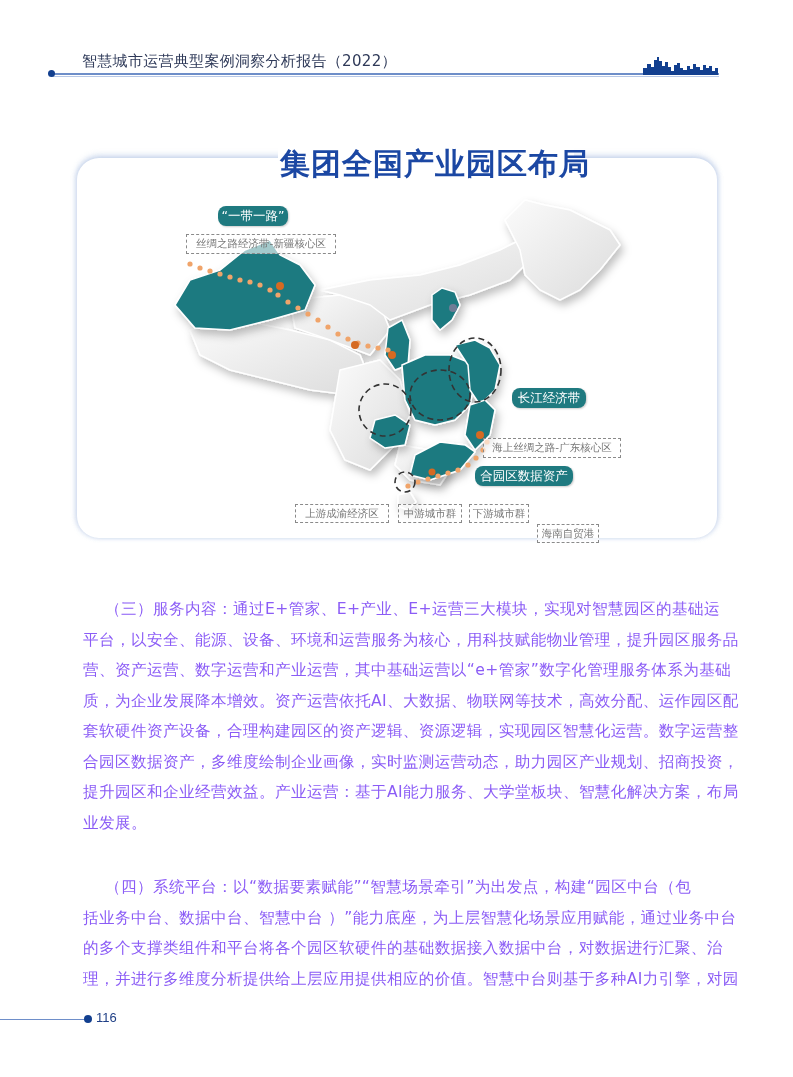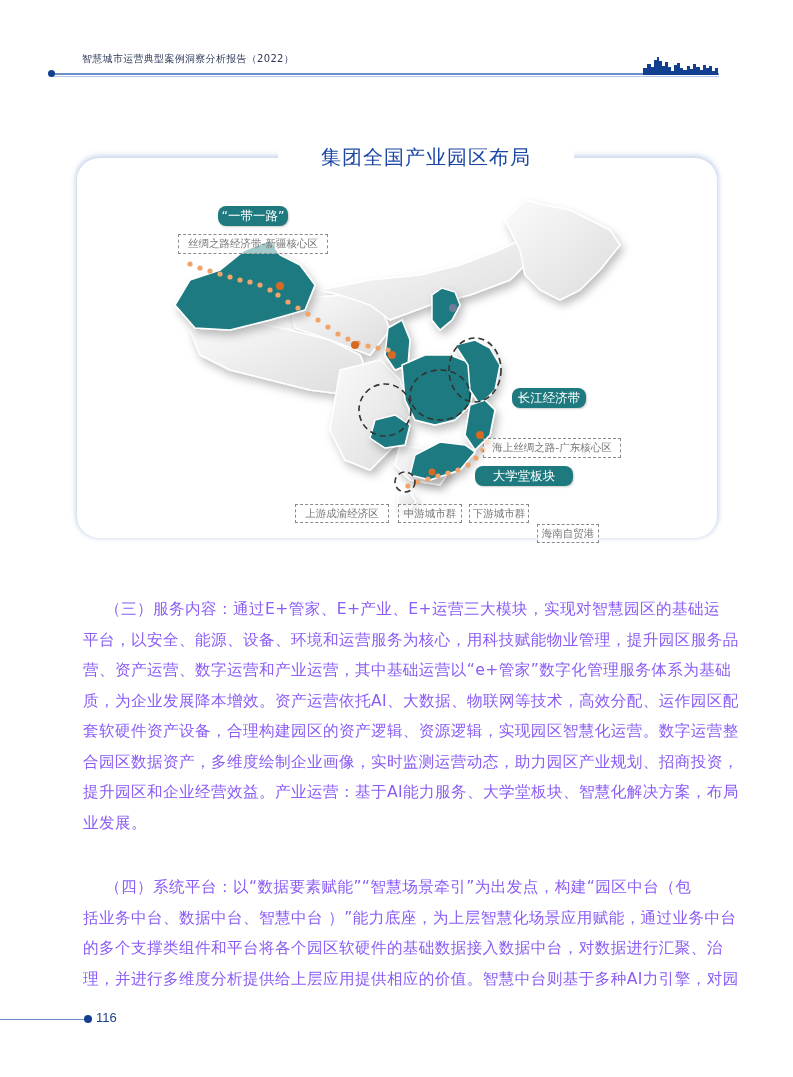--- a/index.html
+++ b/index.html
@@ -4,21 +4,21 @@
 <style>
   html, body { margin: 0; padding: 0; }
   body {
     width: 793px; height: 1077px; background: #ffffff; position: relative;
     font-family: "DejaVu Sans", "Liberation Sans", sans-serif; color: #333;
     overflow: hidden;
   }
   
   .header { position: absolute; left: 0; top: 0; width: 793px; height: 80px; }
   .header-title {
-    position: absolute; left: 82px; top: 52px; font-size: 10px; color: #2f3a59;
+    position: absolute; left: 82px; top: 52px; font-size: 15px; color: #2f3a59;
     letter-spacing: 0.3px; white-space: nowrap;
   }
   .header-line {
     position: absolute; left: 51px; top: 73px; width: 668px; height: 2px; background: #6e8ec9;
   }
   .header-line-thin {
     position: absolute; left: 51px; top: 76px; width: 668px; height: 1px; background: #b8c8e6;
   }
   .header-dot {
     position: absolute; left: 48px; top: 70px; width: 7px; height: 7px; border-radius: 50%; background: #123f8f;
@@ -29,21 +29,21 @@
   .figure-card {
     position: absolute; left: 77px; top: 158px; width: 640px; height: 380px;
     border-radius: 22px; background: #ffffff;
     box-shadow: 0 -3px 6px rgba(170,190,225,0.45), -2px 0 4px rgba(170,190,225,0.35), 2px 0 4px rgba(170,190,225,0.35);
   }
   .figure-title-bg {
     position: absolute; left: 278px; top: 142px; width: 296px; height: 46px; background: #fff;
   }
   .figure-title {
     position: absolute; left: 280px; top: 144px; width: 292px; text-align: center;
-    font-size: 20px; font-weight: normal; color: #1b47a3; letter-spacing: 1px; white-space: nowrap;
+    font-size: 30px; font-weight: bold; color: #1b47a3; letter-spacing: 1px; white-space: nowrap;
   }
   .map-svg { position: absolute; left: 170px; top: 180px; width: 470px; height: 360px; }
 
   .tag-solid {
     position: absolute; background: #1f7a80; color: #fff; font-size: 12.5px;
     text-align: center; box-shadow: 1px 1px 2px rgba(0,0,0,0.2); white-space: nowrap; border-radius: 8px;
   }
   .tag-dashed {
     position: absolute; border: 1.5px dashed #8a8a8a; color: #777; font-size: 10.5px;
     text-align: center; background: rgba(255,255,255,0.6); white-space: nowrap; box-sizing: border-box;
@@ -170,24 +170,24 @@
   <g fill="none" stroke="#333" stroke-width="1.6" stroke-dasharray="6 4">
     <ellipse cx="215" cy="230" rx="26" ry="26"></ellipse>
     <ellipse cx="270" cy="215" rx="30" ry="25"></ellipse>
     <ellipse cx="305" cy="190" rx="26" ry="32"></ellipse>
     <ellipse cx="235" cy="302" rx="10" ry="10"></ellipse>
   </g>
   <circle cx="283" cy="128" r="4" fill="#6f7d96"></circle>
 </svg>
 
 <div class="tag-solid" style="left:218px; top:206px; width:70px; height:20px; line-height:20px;">“一带一路”</div>
-<div class="tag-dashed" style="left:178px; top:234px; width:150px; height:20px; line-height:17px;">丝绸之路经济带-新疆核心区</div>
+<div class="tag-dashed" style="left:186px; top:234px; width:150px; height:20px; line-height:17px;">丝绸之路经济带-新疆核心区</div>
 <div class="tag-solid" style="left:512px; top:388px; width:74px; height:20px; line-height:20px;">长江经济带</div>
 <div class="tag-dashed" style="left:483px; top:438px; width:138px; height:20px; line-height:17px;">海上丝绸之路-广东核心区</div>
-<div class="tag-solid" style="left:475px; top:466px; width:98px; height:20px; line-height:20px;">大学堂板块</div>
+<div class="tag-solid" style="left:475px; top:466px; width:98px; height:20px; line-height:20px;">合园区数据资产</div>
 
 <div class="tag-dashed" style="left:295px; top:504px; width:94px; height:19px; line-height:16px;">上游成渝经济区</div>
 <div class="tag-dashed" style="left:398px; top:504px; width:64px; height:19px; line-height:16px;">中游城市群</div>
 <div class="tag-dashed" style="left:469px; top:504px; width:60px; height:19px; line-height:16px;">下游城市群</div>
 <div class="tag-dashed" style="left:537px; top:504px; width:62px; height:19px; line-height:16px;margin-top:20px;">海南自贸港</div>
 
 <div class="para" style="top:594px;">
   <span class="line" style="padding-left:22px;">（三）服务内容：通过E+管家、E+产业、E+运营三大模块，实现对智慧园区的基础运</span>
   <span class="line">平台，以安全、能源、设备、环境和运营服务为核心，用科技赋能物业管理，提升园区服务品</span>
   <span class="line">营、资产运营、数字运营和产业运营，其中基础运营以“e+管家”数字化管理服务体系为基础</span>

